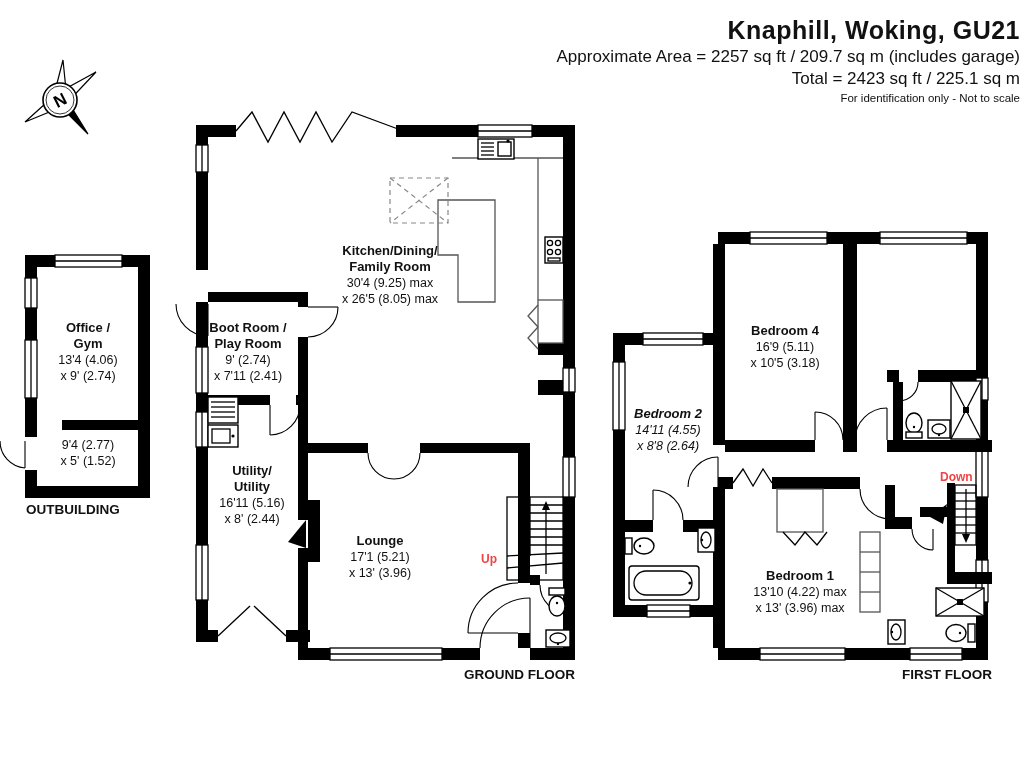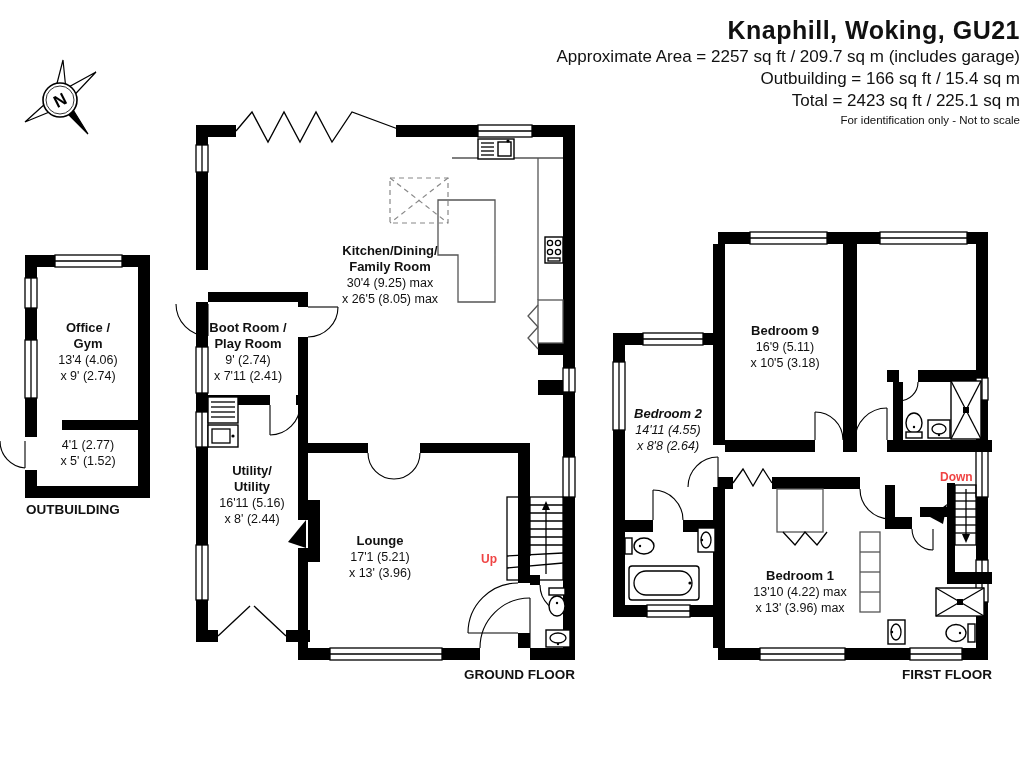--- a/index.html
+++ b/index.html
@@ -353,33 +353,32 @@
   <g>
     <rect class="fx" x="968" y="624" width="7" height="18"></rect>
     <ellipse class="fx" cx="956" cy="633" rx="10" ry="8.5"></ellipse>
     <circle cx="960" cy="633" r="1.2" fill="#000"></circle>
   </g>
 </svg>
 
 <div id="header">
   <div class="title">Knaphill, Woking, GU21</div>
   <div class="aline">Approximate Area = 2257 sq ft / 209.7 sq m (includes garage)</div>
-  <div class="aline">Outbuilding = 166 sq ft / 15.4 sq m</div>
   <div class="aline">Total = 2423 sq ft / 225.1 sq m</div>
   <div class="sline">For identification only - Not to scale</div>
 </div>
 
 <div class="lbl" style="left:18px;top:320px;width:140px;">
   <span class="nm">Office /</span>
   <span class="nm">Gym</span>
   <span class="dm">13'4 (4.06)</span>
   <span class="dm">x 9' (2.74)</span>
 </div>
 <div class="lbl" style="left:18px;top:437px;width:140px;">
-  <span class="dm">4'1 (2.77)</span>
+  <span class="dm">9'4 (2.77)</span>
   <span class="dm">x 5' (1.52)</span>
 </div>
 <div class="floor-lbl" style="left:26px;top:502px;">OUTBUILDING</div>
 
 <div class="lbl" style="left:305px;top:243px;width:170px;">
   <span class="nm">Kitchen/Dining/</span>
   <span class="nm">Family Room</span>
   <span class="dm">30'4 (9.25) max</span>
   <span class="dm">x 26'5 (8.05) max</span>
 </div>
@@ -397,21 +396,21 @@
 </div>
 <div class="lbl" style="left:295px;top:533px;width:170px;">
   <span class="nm">Lounge</span>
   <span class="dm">17'1 (5.21)</span>
   <span class="dm">x 13' (3.96)</span>
 </div>
 <div class="stair-lbl" style="left:481px;top:552px;width:30px;">Up</div>
 <div class="floor-lbl" style="left:420px;top:667px;width:155px;text-align:right;">GROUND FLOOR</div>
 
 <div class="lbl" style="left:700px;top:323px;width:170px;">
-  <span class="nm">Bedroom 9</span>
+  <span class="nm">Bedroom 4</span>
   <span class="dm">16'9 (5.11)</span>
   <span class="dm">x 10'5 (3.18)</span>
 </div>
 <div class="lbl" style="left:583px;top:406px;width:170px;font-style:italic;">
   <span class="nm">Bedroom 2</span>
   <span class="dm">14'11 (4.55)</span>
   <span class="dm">x 8'8 (2.64)</span>
 </div>
 <div class="lbl" style="left:715px;top:568px;width:170px;">
   <span class="nm">Bedroom 1</span>

